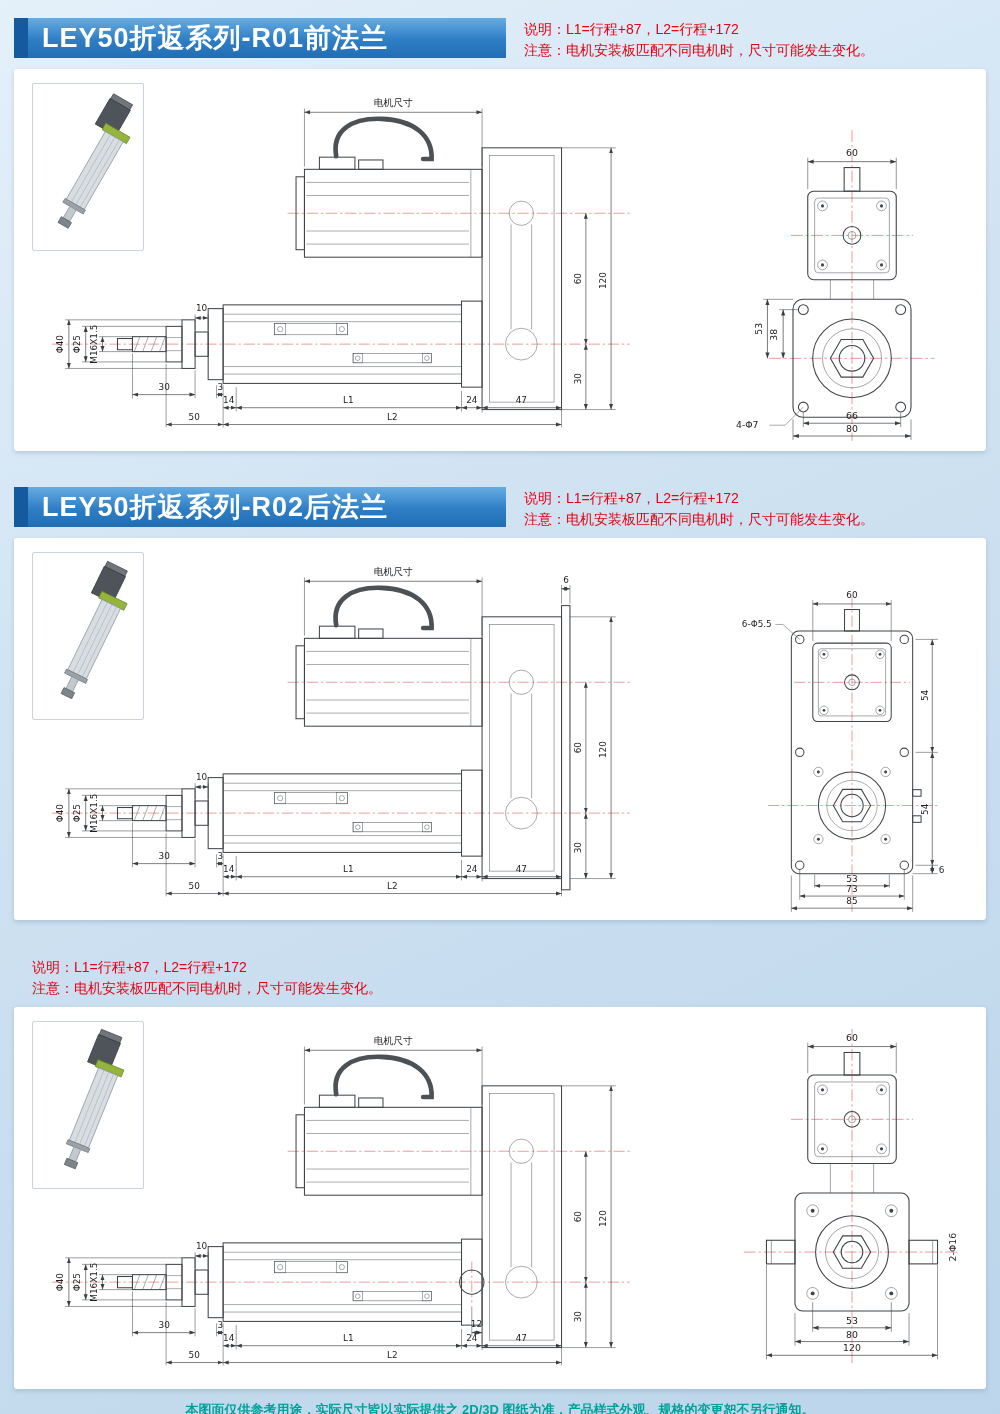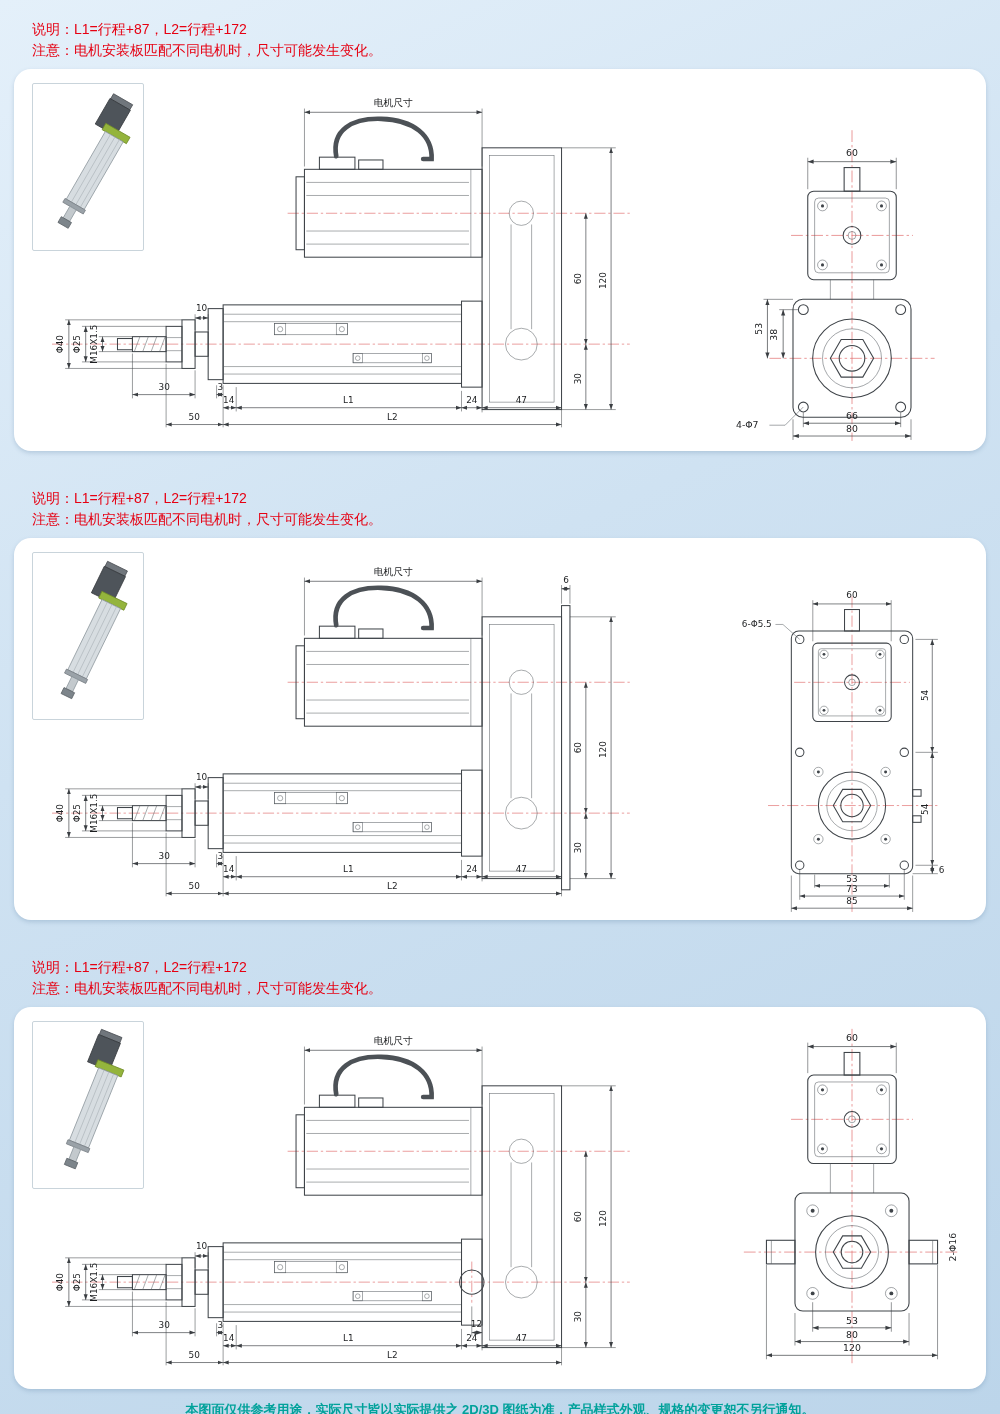--- a/index.html
+++ b/index.html
@@ -8,21 +8,21 @@
   font-family:"Liberation Sans","DejaVu Sans",sans-serif}
 .sheet{margin:18px 14px 0}
 .sheet+.sheet{margin-top:36px}
 .sheet-head{display:flex;align-items:flex-start}
 .title-bar{display:flex;width:492px;height:40px;flex:none}
 .title-accent{width:14px;background:#155a9e}
 .title-text{flex:1;display:flex;align-items:center;padding-left:14px;
   background:linear-gradient(180deg,#66ace2 0%,#2e7ec5 55%,#226db3 100%);
   color:#fff;font-size:27px;font-weight:bold;letter-spacing:1px;white-space:nowrap}
 .notes{margin-left:18px;padding-top:1px;color:#e60012;font-size:14px;font-weight:normal;line-height:1.5;white-space:nowrap}
-.panel{position:relative;margin-top:8px;height:382px;background:#fff;border-radius:17px;
+.panel{position:relative;margin-top:8px;height:382px;background:#fff;border-radius:3px;
   box-shadow:0 2px 4px rgba(90,125,160,.28)}
 .thumb{position:absolute;left:18px;top:14px;width:112px;height:168px;background:#fff;
   border:1px solid #c9d4db;border-radius:2px}
 .thumb svg{width:100%;height:100%;display:block}
 .side-view{position:absolute;left:10px;top:4px;width:617px;height:374px}
 .end-view{position:absolute;top:4px;right:16px;width:236px;height:374px}
 .end-view.tall{width:224px;right:22px}
 svg{display:block}
 .ln{fill:none;stroke:#3f4449;stroke-width:1.1}
 .thin{fill:none;stroke:#565c61;stroke-width:.55}
@@ -33,20 +33,24 @@
 svg text{font-family:"DejaVu Sans","Liberation Sans",sans-serif;font-size:9.5px;fill:#1d1f21}
 svg text.zh{font-size:10.5px}
 .cable{fill:none;stroke:#4c5156;stroke-width:5;stroke-linecap:round}
 .footer{margin-top:12px;text-align:center;color:#00a19a;font-size:13px;font-weight:bold}
 </style>
 </head>
 <body>
 
 <section class="sheet">
   <div class="sheet-head">
+    <div class="title-bar">
+      <span class="title-accent"></span>
+      <h2 class="title-text">LEY50折返系列-R01前法兰</h2>
+    </div>
     <div class="notes">
       <p>说明：L1=行程+87，L2=行程+172</p>
       <p>注意：电机安装板匹配不同电机时，尺寸可能发生变化。</p>
     </div>
   </div>
   <div class="panel">
     <div class="thumb">
       <svg viewBox="0 0 112 168">
         <g transform="translate(58 96) rotate(30) scale(0.75)">
           <rect x="-30" y="-116" width="30" height="8" fill="#70767c" stroke="#4a4e53"></rect>
@@ -248,20 +252,24 @@
 
         <polyline class="thin" points="70.5,339.5 52,358 36,358"></polyline>
         <text x="2" y="361">4-Φ7</text>
       </g>
     </svg>
   </div>
 </section>
 
 <section class="sheet">
   <div class="sheet-head">
+    <div class="title-bar">
+      <span class="title-accent"></span>
+      <h2 class="title-text">LEY50折返系列-R02后法兰</h2>
+    </div>
     <div class="notes">
       <p>说明：L1=行程+87，L2=行程+172</p>
       <p>注意：电机安装板匹配不同电机时，尺寸可能发生变化。</p>
     </div>
   </div>
   <div class="panel">
     <div class="thumb">
       <svg viewBox="0 0 112 168">
         <g transform="translate(58 96) rotate(26) scale(0.75)">
           <rect x="-30" y="-116" width="30" height="8" fill="#70767c" stroke="#4a4e53"></rect>

